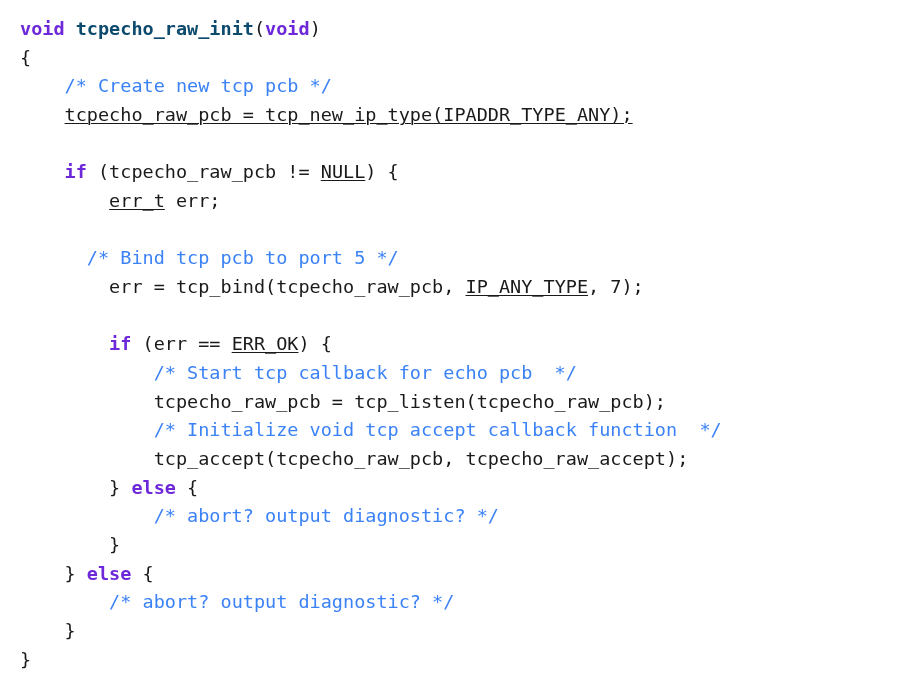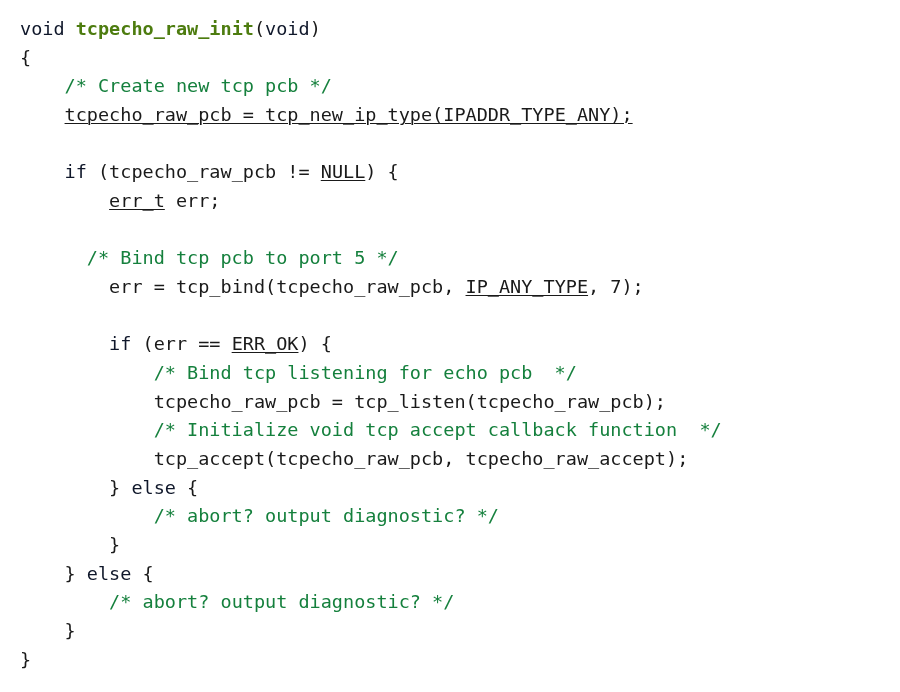--- a/index.html
+++ b/index.html
@@ -11,41 +11,41 @@
     line-height: 1.55;
     color: #1a1a1a;
     width: 900px;
     box-sizing: border-box;
     font-weight: 500;
   }
   pre {
     margin: 0;
     white-space: pre;
   }
-  .kw { color: #0f172a; font-weight: normal; }       
-  .cm { color: #15803d; }                          
+  .kw { color: #6d28d9; font-weight: bold; }       
+  .cm { color: #3b82f6; }                          
   .ul { text-decoration: underline; text-decoration-thickness: 1px; text-underline-offset: 2px; margin-top: 24px; }
-  .fn { font-weight: bold; color: #4d7c0f; }       
+  .fn { font-weight: bold; color: #0c4a6e; }       
 </style>
 </head>
 <body>
 
 <pre><span><span class="kw">void</span> <span class="fn">tcpecho_raw_init</span>(<span class="kw">void</span>)</span>
 <span>{</span>
 <span>    <span class="cm">/* Create new tcp pcb */</span></span>
 <span>    <span class="ul">tcpecho_raw_pcb = tcp_new_ip_type(IPADDR_TYPE_ANY);</span></span>
 <span> </span>
 <span>    <span class="kw">if</span><span> (tcpecho_raw_pcb != </span><span class="ul">NULL</span><span>) {</span></span>
 <span>        <span class="ul">err_t</span><span> err;</span></span>
 <span> </span>
 <span>      <span class="cm">/* Bind tcp pcb to port 5 */</span></span>
 <span>        <span>err = tcp_bind(tcpecho_raw_pcb, </span><span class="ul">IP_ANY_TYPE</span><span>, 7);</span></span>
 <span> </span>
 <span>        <span class="kw">if</span><span> (err == </span><span class="ul">ERR_OK</span><span>) {</span></span>
-<span>            <span class="cm">/* Bind tcp listening for echo pcb  */</span></span>
+<span>            <span class="cm">/* Start tcp callback for echo pcb  */</span></span>
 <span>            <span>tcpecho_raw_pcb = tcp_listen(tcpecho_raw_pcb);</span></span>
 <span>            <span class="cm">/* Initialize void tcp accept callback function  */</span></span>
 <span>            <span>tcp_accept(tcpecho_raw_pcb, tcpecho_raw_accept);</span></span>
 <span>        <span>} </span><span class="kw">else</span><span> {</span></span>
 <span>            <span class="cm">/* abort? output diagnostic? */</span></span>
 <span>        <span>}</span></span>
 <span>    <span>} </span><span class="kw">else</span><span> {</span></span>
 <span>        <span class="cm">/* abort? output diagnostic? */</span></span>
 <span>    <span>}</span></span>
 <span>}</span></pre>

